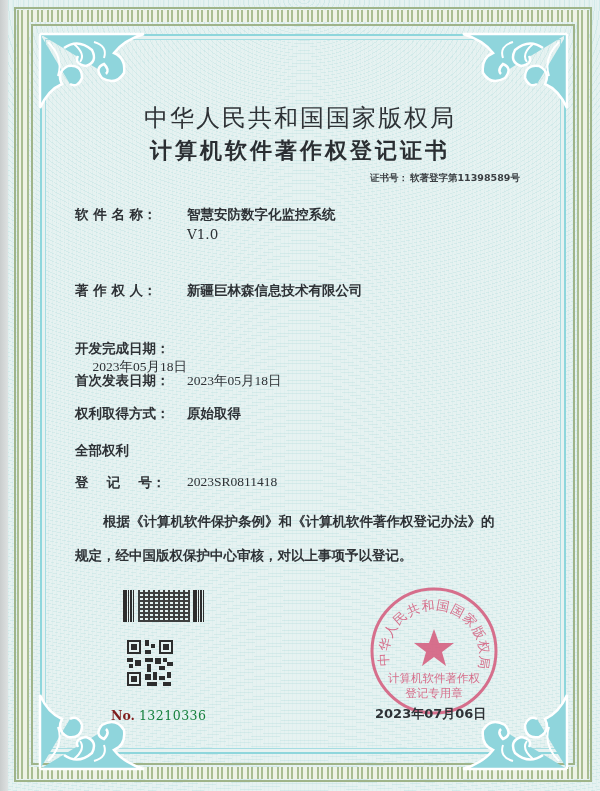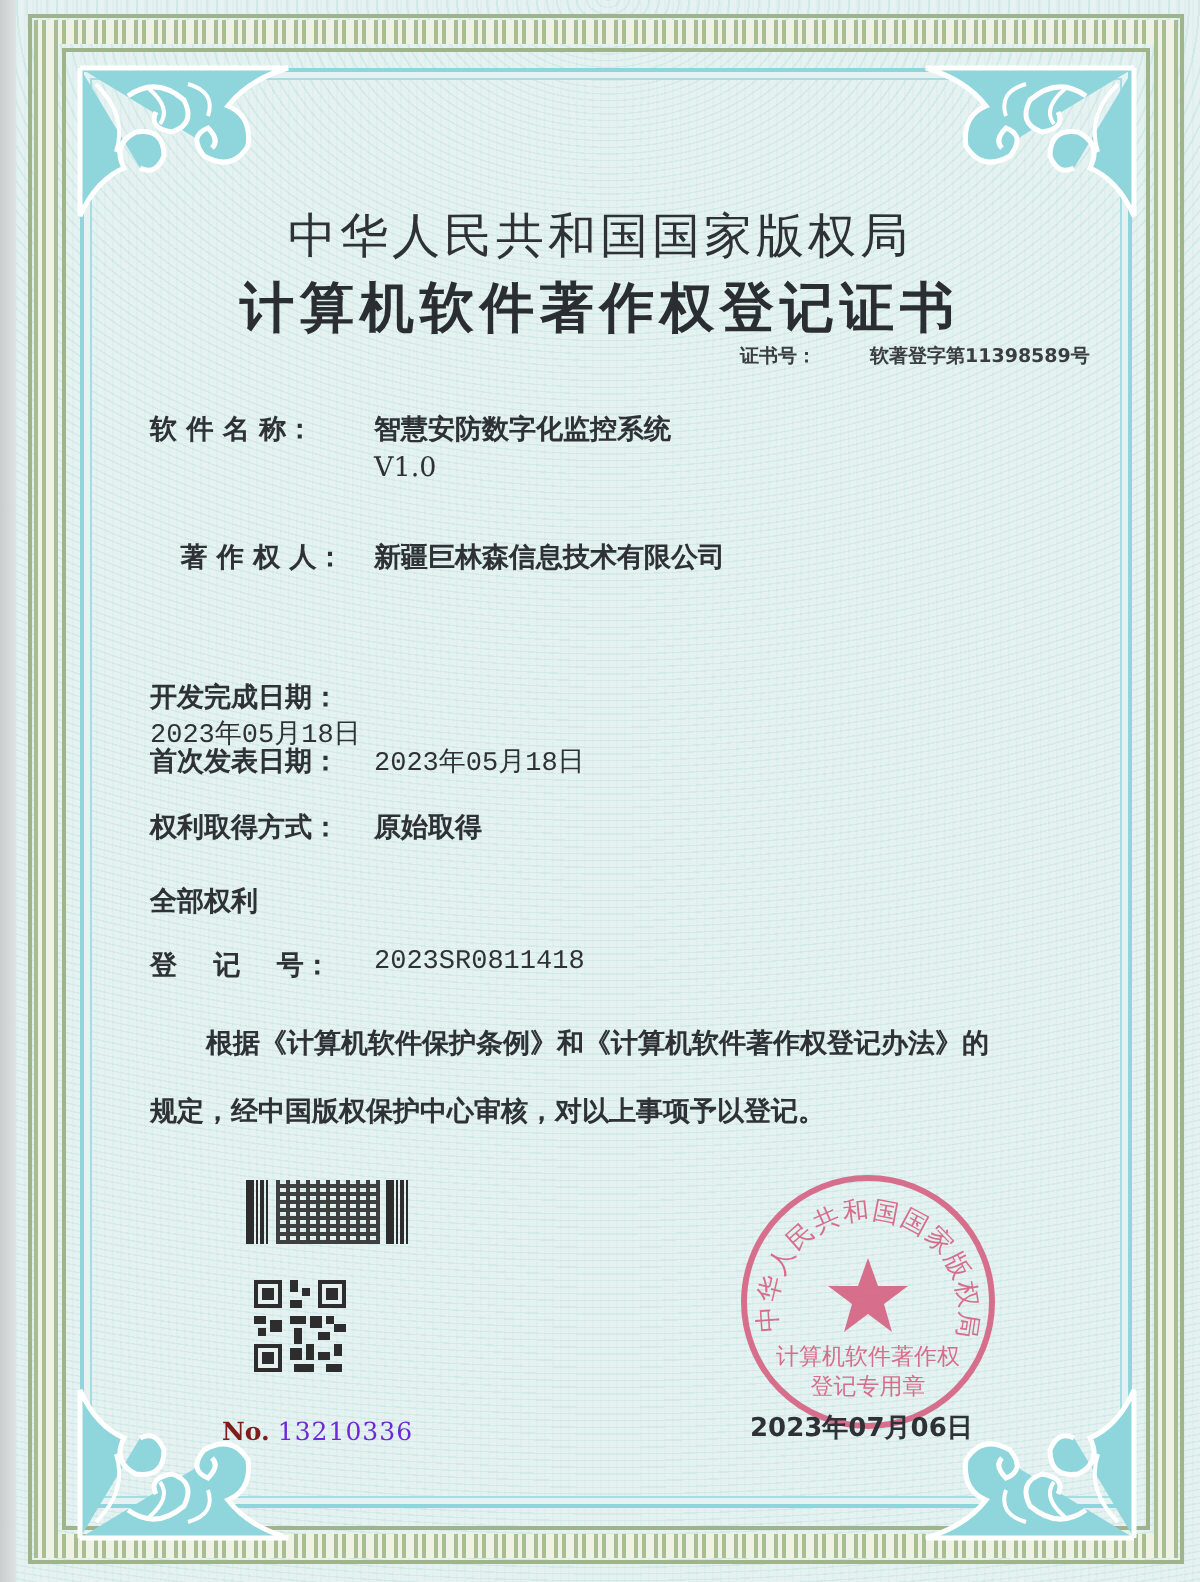--- a/index.html
+++ b/index.html
@@ -43,53 +43,53 @@
   .c-bl { left: 34px; top: 690px; transform: scaleY(-1); }
   .c-br { left: 458px; top: 690px; transform: scale(-1,-1); }
 
   .title-1 {
     position: absolute; top: 102px; left: 0; width: 600px; text-align: center;
     font-family: "DejaVu Sans", "Liberation Sans", sans-serif;
     font-size: 24px; letter-spacing: 2px; color: #2e3236;
   }
   .title-2 {
     position: absolute; top: 136px; left: 0; width: 600px; text-align: center;
-    font-size: 27px; font-weight: bold; letter-spacing: 3px; color: #2a2e32;
+    font-size: 22px; font-weight: bold; letter-spacing: 3px; color: #2a2e32;
   }
   .cert-no {
     position: absolute; top: 172px; left: 370px;
     font-family: "DejaVu Sans", sans-serif; font-size: 9.5px; font-weight: bold; color: #3a3e42;
   }
-  .cert-no .lbl { margin-right: 27px; }
+  .cert-no .lbl { margin-right: 2px; }
 
   .row { position: absolute; left: 75px; font-size: 13.5px; color: #2e3236; display: flex; }
   .row .k { width: 112px; font-family: "DejaVu Sans", sans-serif; font-weight: bold; letter-spacing: 0; white-space: nowrap; }
   .row .v { font-family: "DejaVu Sans", sans-serif; font-weight: bold; }
-  .row .v.mono { font-family: Liberation Mono, monospace; font-weight: normal; }
+  .row .v.mono { font-family: Liberation Serif, serif; font-weight: normal; text-align: right; }
   .row .v .sub { display: block; font-family: "DejaVu Serif", serif; font-weight: normal; margin-top: 2px; }
 
   .para {
     position: absolute; left: 75px; width: 470px;
     font-family: "DejaVu Sans", sans-serif; font-weight: bold; font-size: 13.5px; color: #2e3236;
   }
 
   .barcode { position: absolute; left: 123px; top: 590px; width: 88px; height: 32px; display: flex; align-items: stretch; }
   .barcode .bar { background: #2d2d2d; margin-right: 1px; }
   .barcode .dm {
     width: 52px; margin: 0 3px;
     background:
       repeating-linear-gradient(0deg, #2d2d2d 0 2px, transparent 2px 4px),
       repeating-linear-gradient(90deg, #2d2d2d 0 2px, transparent 2px 5px);
     opacity: 0.9;
   }
   .qr { position: absolute; left: 127px; top: 640px; width: 46px; height: 46px; }
 
   .serial { position: absolute; left: 111px; top: 708px; font-size: 12.5px; font-family: "DejaVu Serif", serif; }
   .serial .lbl { color: #7f1d1d; font-weight: bold; margin-right: 4px; }
-  .serial .val { color: #6d28d9; letter-spacing: 0.5px; margin-top: 46px; }
+  .serial .val { color: #15803d; letter-spacing: 0.5px; margin-top: 46px; }
 
   .seal { position: absolute; left: 368px; top: 585px; width: 132px; height: 132px; }
   .issue-date {
     position: absolute; left: 375px; top: 705px;
     font-family: "DejaVu Sans", sans-serif; font-size: 13px; font-weight: bold; color: #2e3236;
   }
 </style>
 </head>
 <body>
 
@@ -131,21 +131,21 @@
   <span class="lbl">证书号：</span><span>软著登字第11398589号</span>
 </div>
 
 <div class="row" style="top:206px;">
   <span class="k">软 件 名 称：</span>
   <span class="v">
     <span>智慧安防数字化监控系统</span>
     <span class="sub">V1.0</span>
   </span>
 </div>
-<div class="row" style="top:270px;text-align:center;">
+<div class="row" style="top:282px;">
   <span class="k">著 作 权 人：</span>
   <span class="v">新疆巨林森信息技术有限公司</span>
 </div>
 <div class="row" style="top:340px;flex-direction:column;">
   <span class="k">开发完成日期：</span>
   <span class="v mono">2023年05月18日</span>
 </div>
 <div class="row" style="top:372px;">
   <span class="k">首次发表日期：</span>
   <span class="v mono">2023年05月18日</span>

